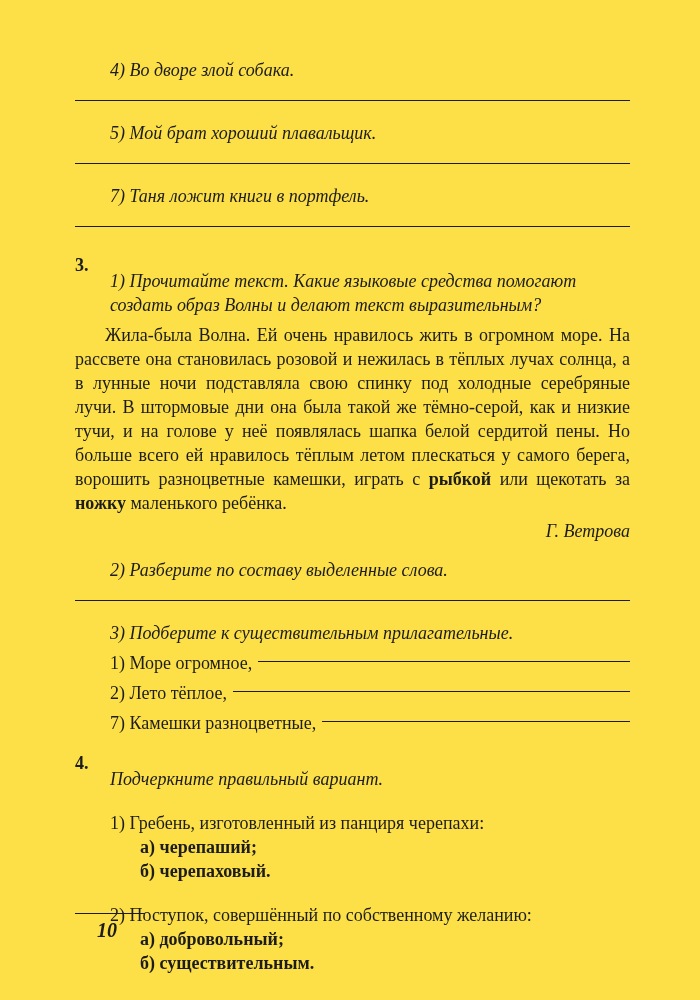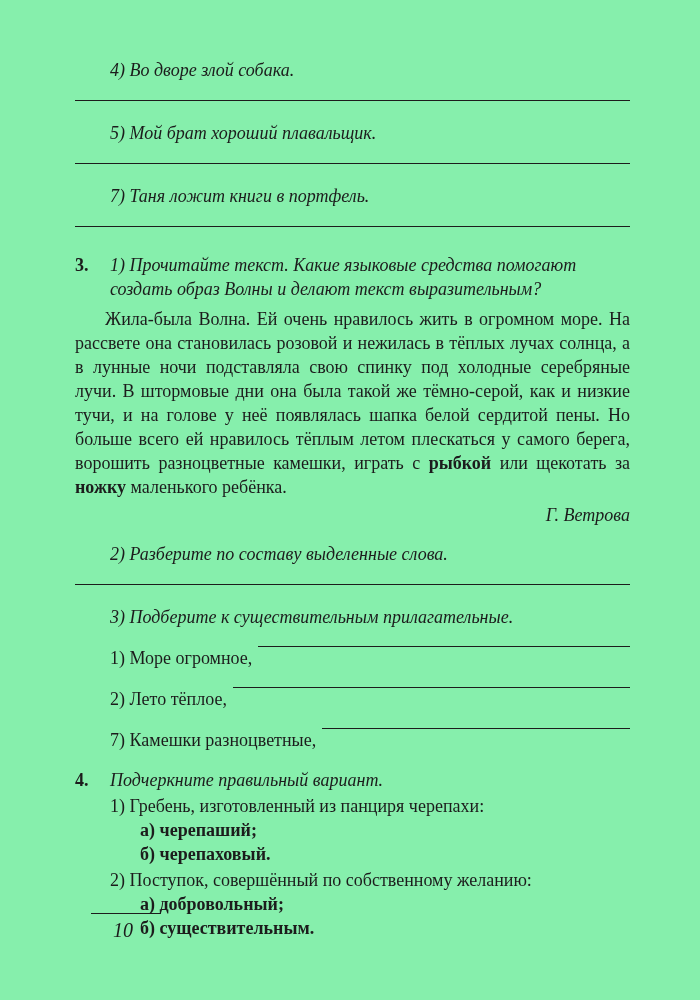--- a/index.html
+++ b/index.html
@@ -5,21 +5,21 @@
   html, body {
     margin: 0;
     padding: 0;
     background: #ffffff;
   }
   .page {
     position: relative;
     width: 700px;
     height: 1000px;
     box-sizing: border-box;
-    background: #86efac;
+    background: #fde047;
     color: #1c1c1c;
     font-family: "Liberation Serif", "DejaVu Serif", serif;
     font-size: 18px;
     line-height: 24px;
     padding: 58px 70px 0 75px;
     overflow: hidden;
   }
   .indent-block { padding-left: 35px; }
   .italic { font-style: italic; }
   .write-line {
@@ -33,52 +33,54 @@
     align-items: flex-start;
   }
   .ex-number {
     flex: 0 0 35px;
     font-weight: bold;
     font-style: normal;
   }
   .ex-task {
     flex: 1;
     font-style: italic;
+    margin-top: 16px;
   }
   .body-text {
     margin: 6px 0 0 0;
     text-align: justify;
     text-indent: 30px;
   }
   .author {
     text-align: right;
     font-style: italic;
     margin-top: 4px;
   }
   .sub-task {
     padding-left: 35px;
     font-style: italic;
     margin-top: 20px;
   }
   .fill-row {
     display: flex;
-    align-items: flex-start;
+    align-items: center;
     padding-left: 35px;
-    margin-top: 17px;
+    margin-top: 6px;
   }
   .fill-label { white-space: nowrap; padding-right: 6px; }
   .fill-line { flex: 1; border-bottom: 1.6px solid #1c1c1c; margin-bottom: 3px; }
-  .q-block { padding-left: 35px; margin-top: 2px; }
+  .q-block { padding-left: 35px; margin-top: 20px; }
   .q-text { margin-top: 2px; }
   .q-option { padding-left: 30px; font-weight: bold; }
   .page-footer {
     position: absolute;
-    left: 91px;
+    left: 75px;
     bottom: 58px;
     width: 70px;
+    font-weight: bold;
   }
   .footer-line {
     border-top: 1.4px solid #1c1c1c;
     margin-bottom: 4px;
   }
   .page-number {
     font-style: italic;
     font-size: 20px;
     padding-left: 22px;
   }

